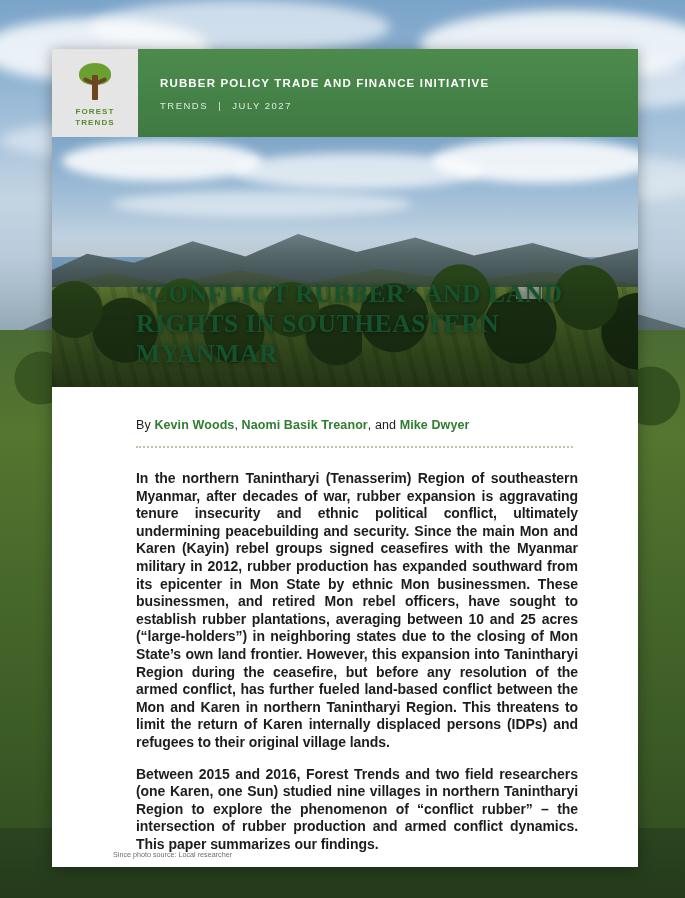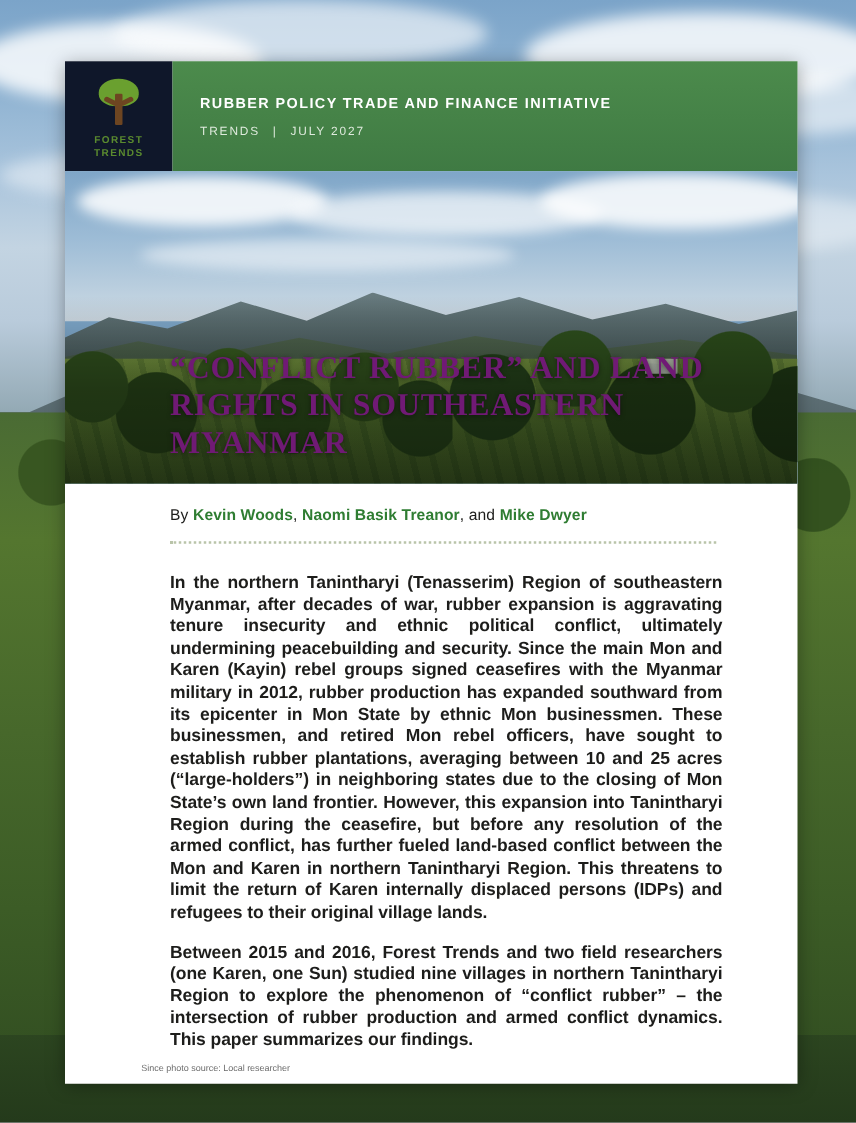--- a/index.html
+++ b/index.html
@@ -95,21 +95,21 @@
 
   
   .header {
     position: relative;
     height: 88px;
     display: flex;
     align-items: stretch;
   }
   .logo-box {
     width: 86px;
-    background: #0f172a;
+    background: #e5e5e5;
     display: flex;
     flex-direction: column;
     align-items: center;
     justify-content: center;
     padding-top: 4px;
     box-sizing: border-box;
   }
   .logo-mark {
     width: 40px;
     height: 38px;
@@ -213,32 +213,32 @@
   }
   .cv-overlay {
     position: absolute; inset: 0;
     background: linear-gradient(180deg, rgba(0,0,0,0) 40%, rgba(0,0,0,0.30) 70%, rgba(0,0,0,0.42) 100%);
   }
   .cover-title {
     position: absolute;
     left: 84px;
     right: 22px;
     bottom: 18px;
-    color: #701a75;
+    color: #14532d;
     font-family: "Liberation Serif", serif;
     font-weight: bold;
     font-size: 25.5px;
     line-height: 30px;
     letter-spacing: 0.6px;
     text-shadow: 0 1px 4px rgba(0,0,0,0.45);
   }
 
   
   .body-wrap {
-    padding: 18px 34px 0 84px;
+    padding: 31px 34px 0 84px;
     box-sizing: border-box;
   }
   .byline {
     font-size: 12.5px;
     color: #1d1d1b;
     letter-spacing: 0.1px;
   }
   .byline b { color: #2f7d32; }
   .byline .plain { font-weight: normal; }
   .dotted {

